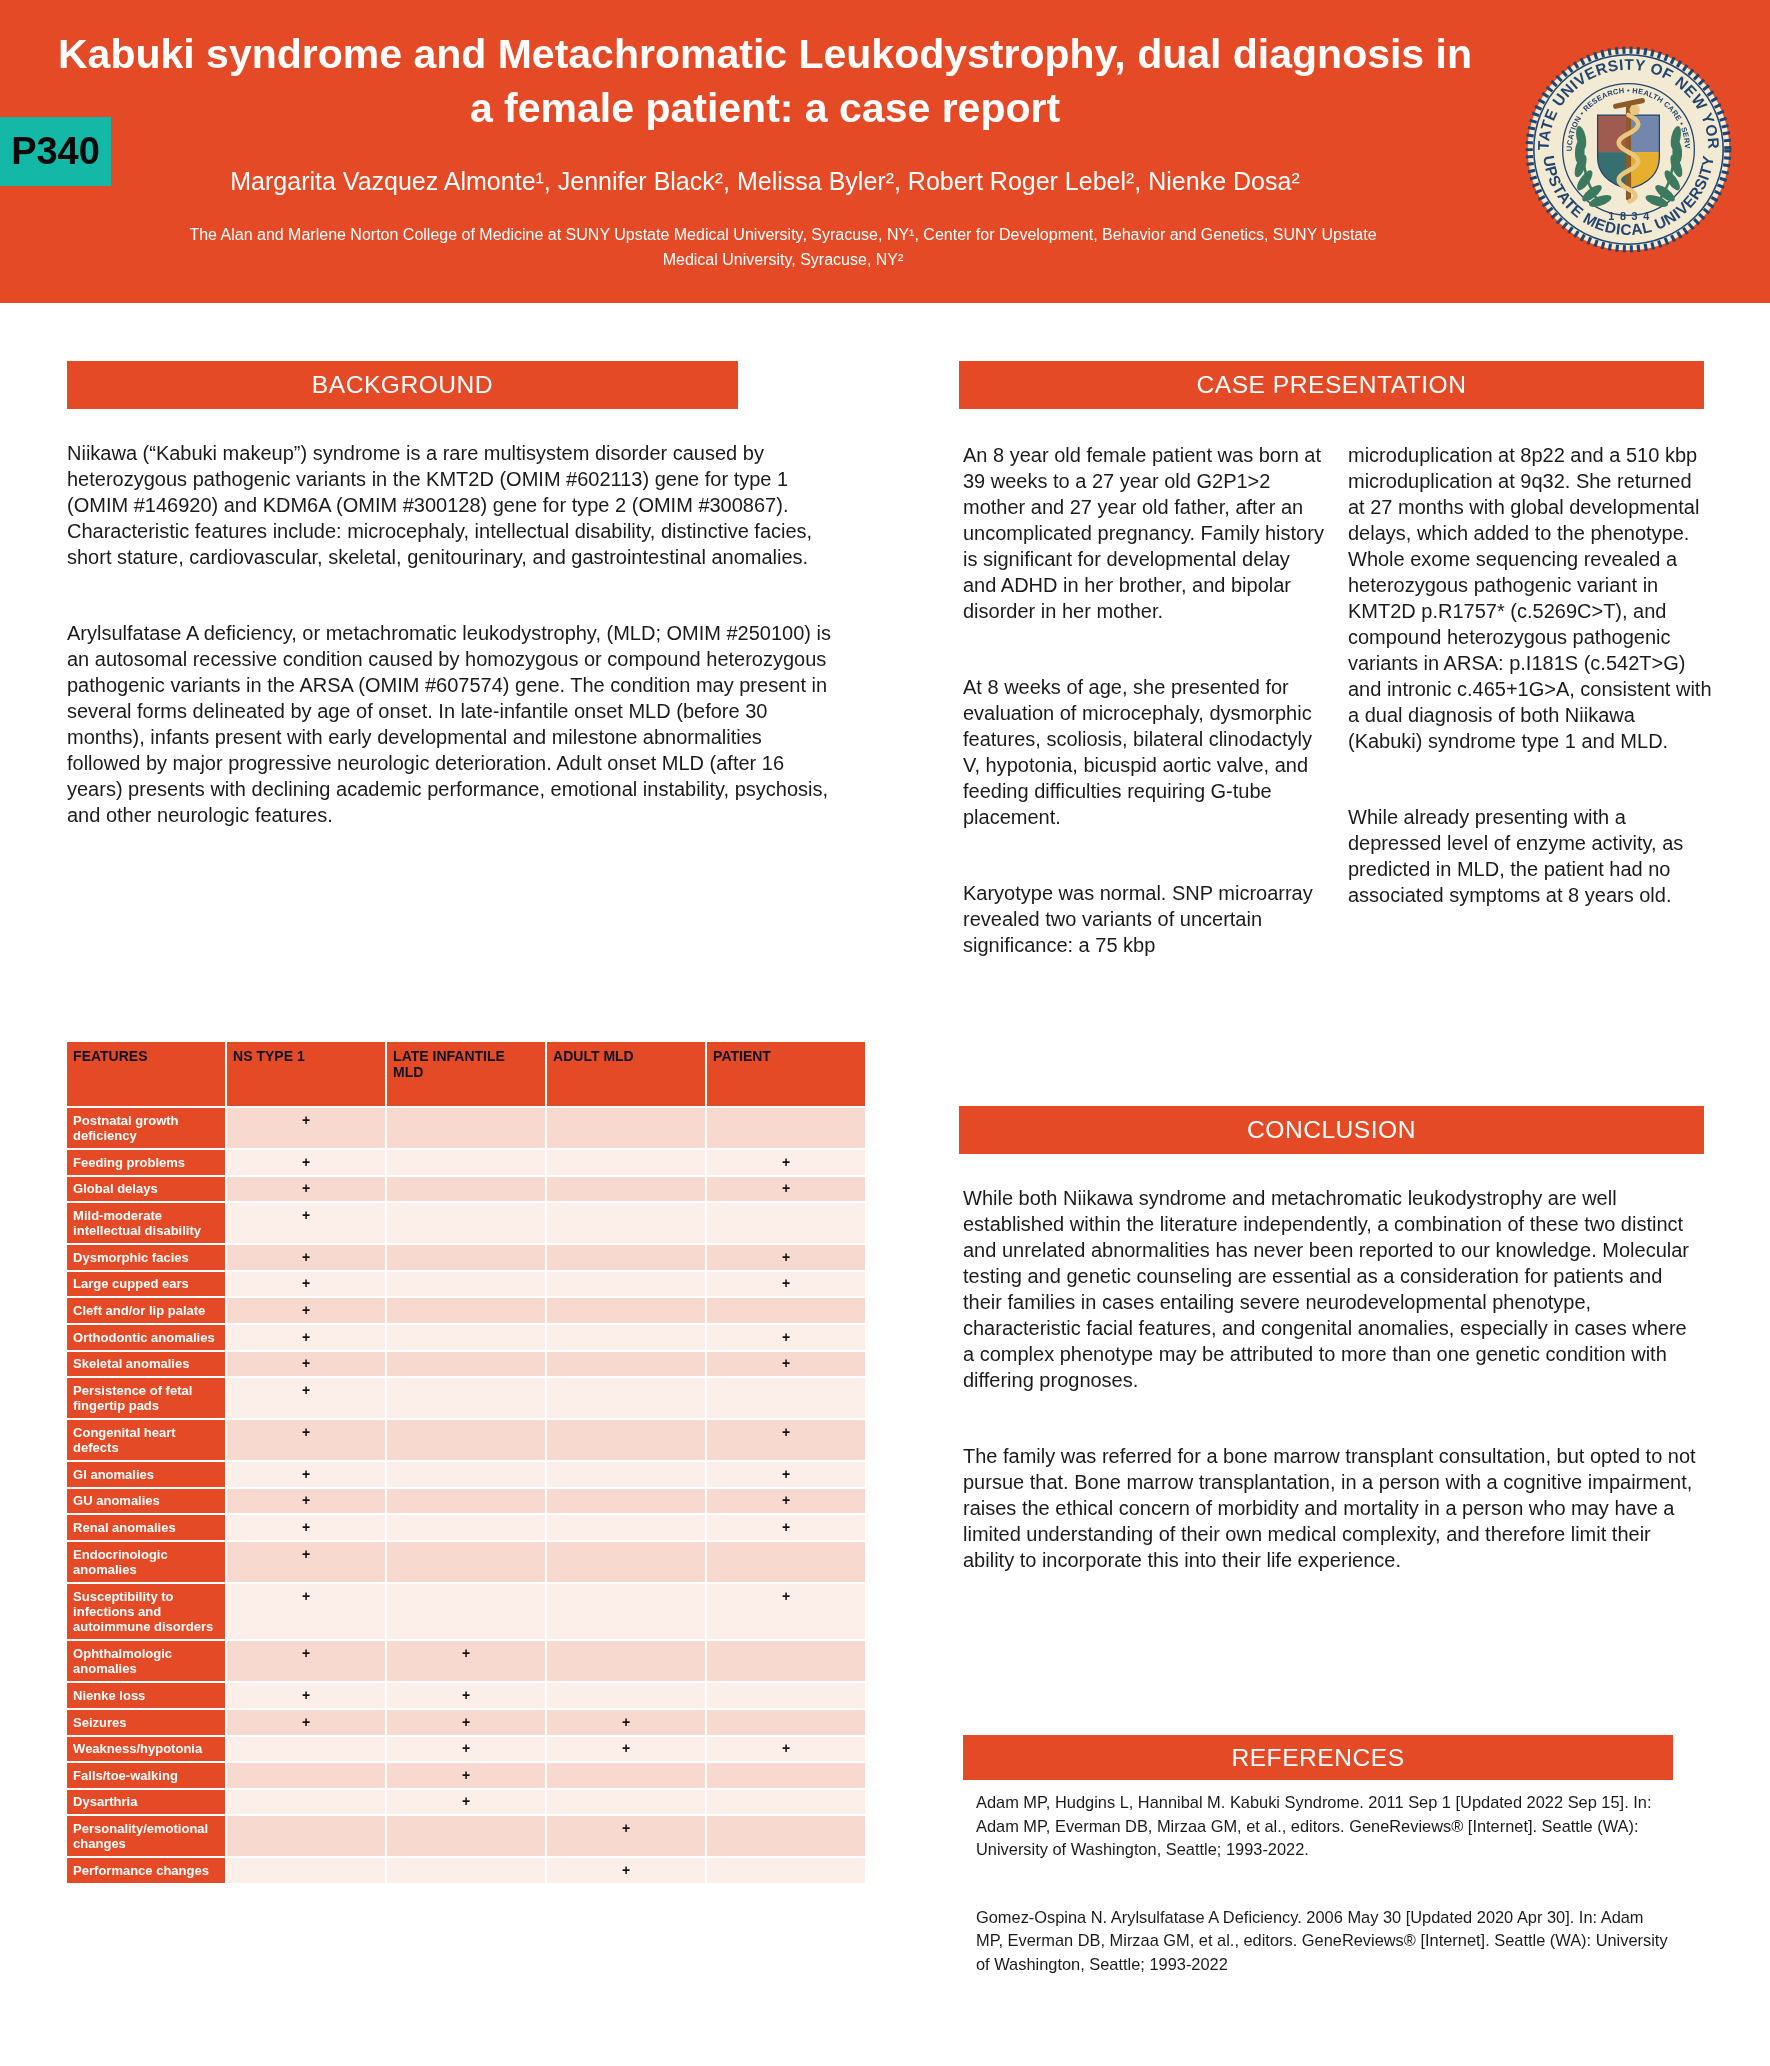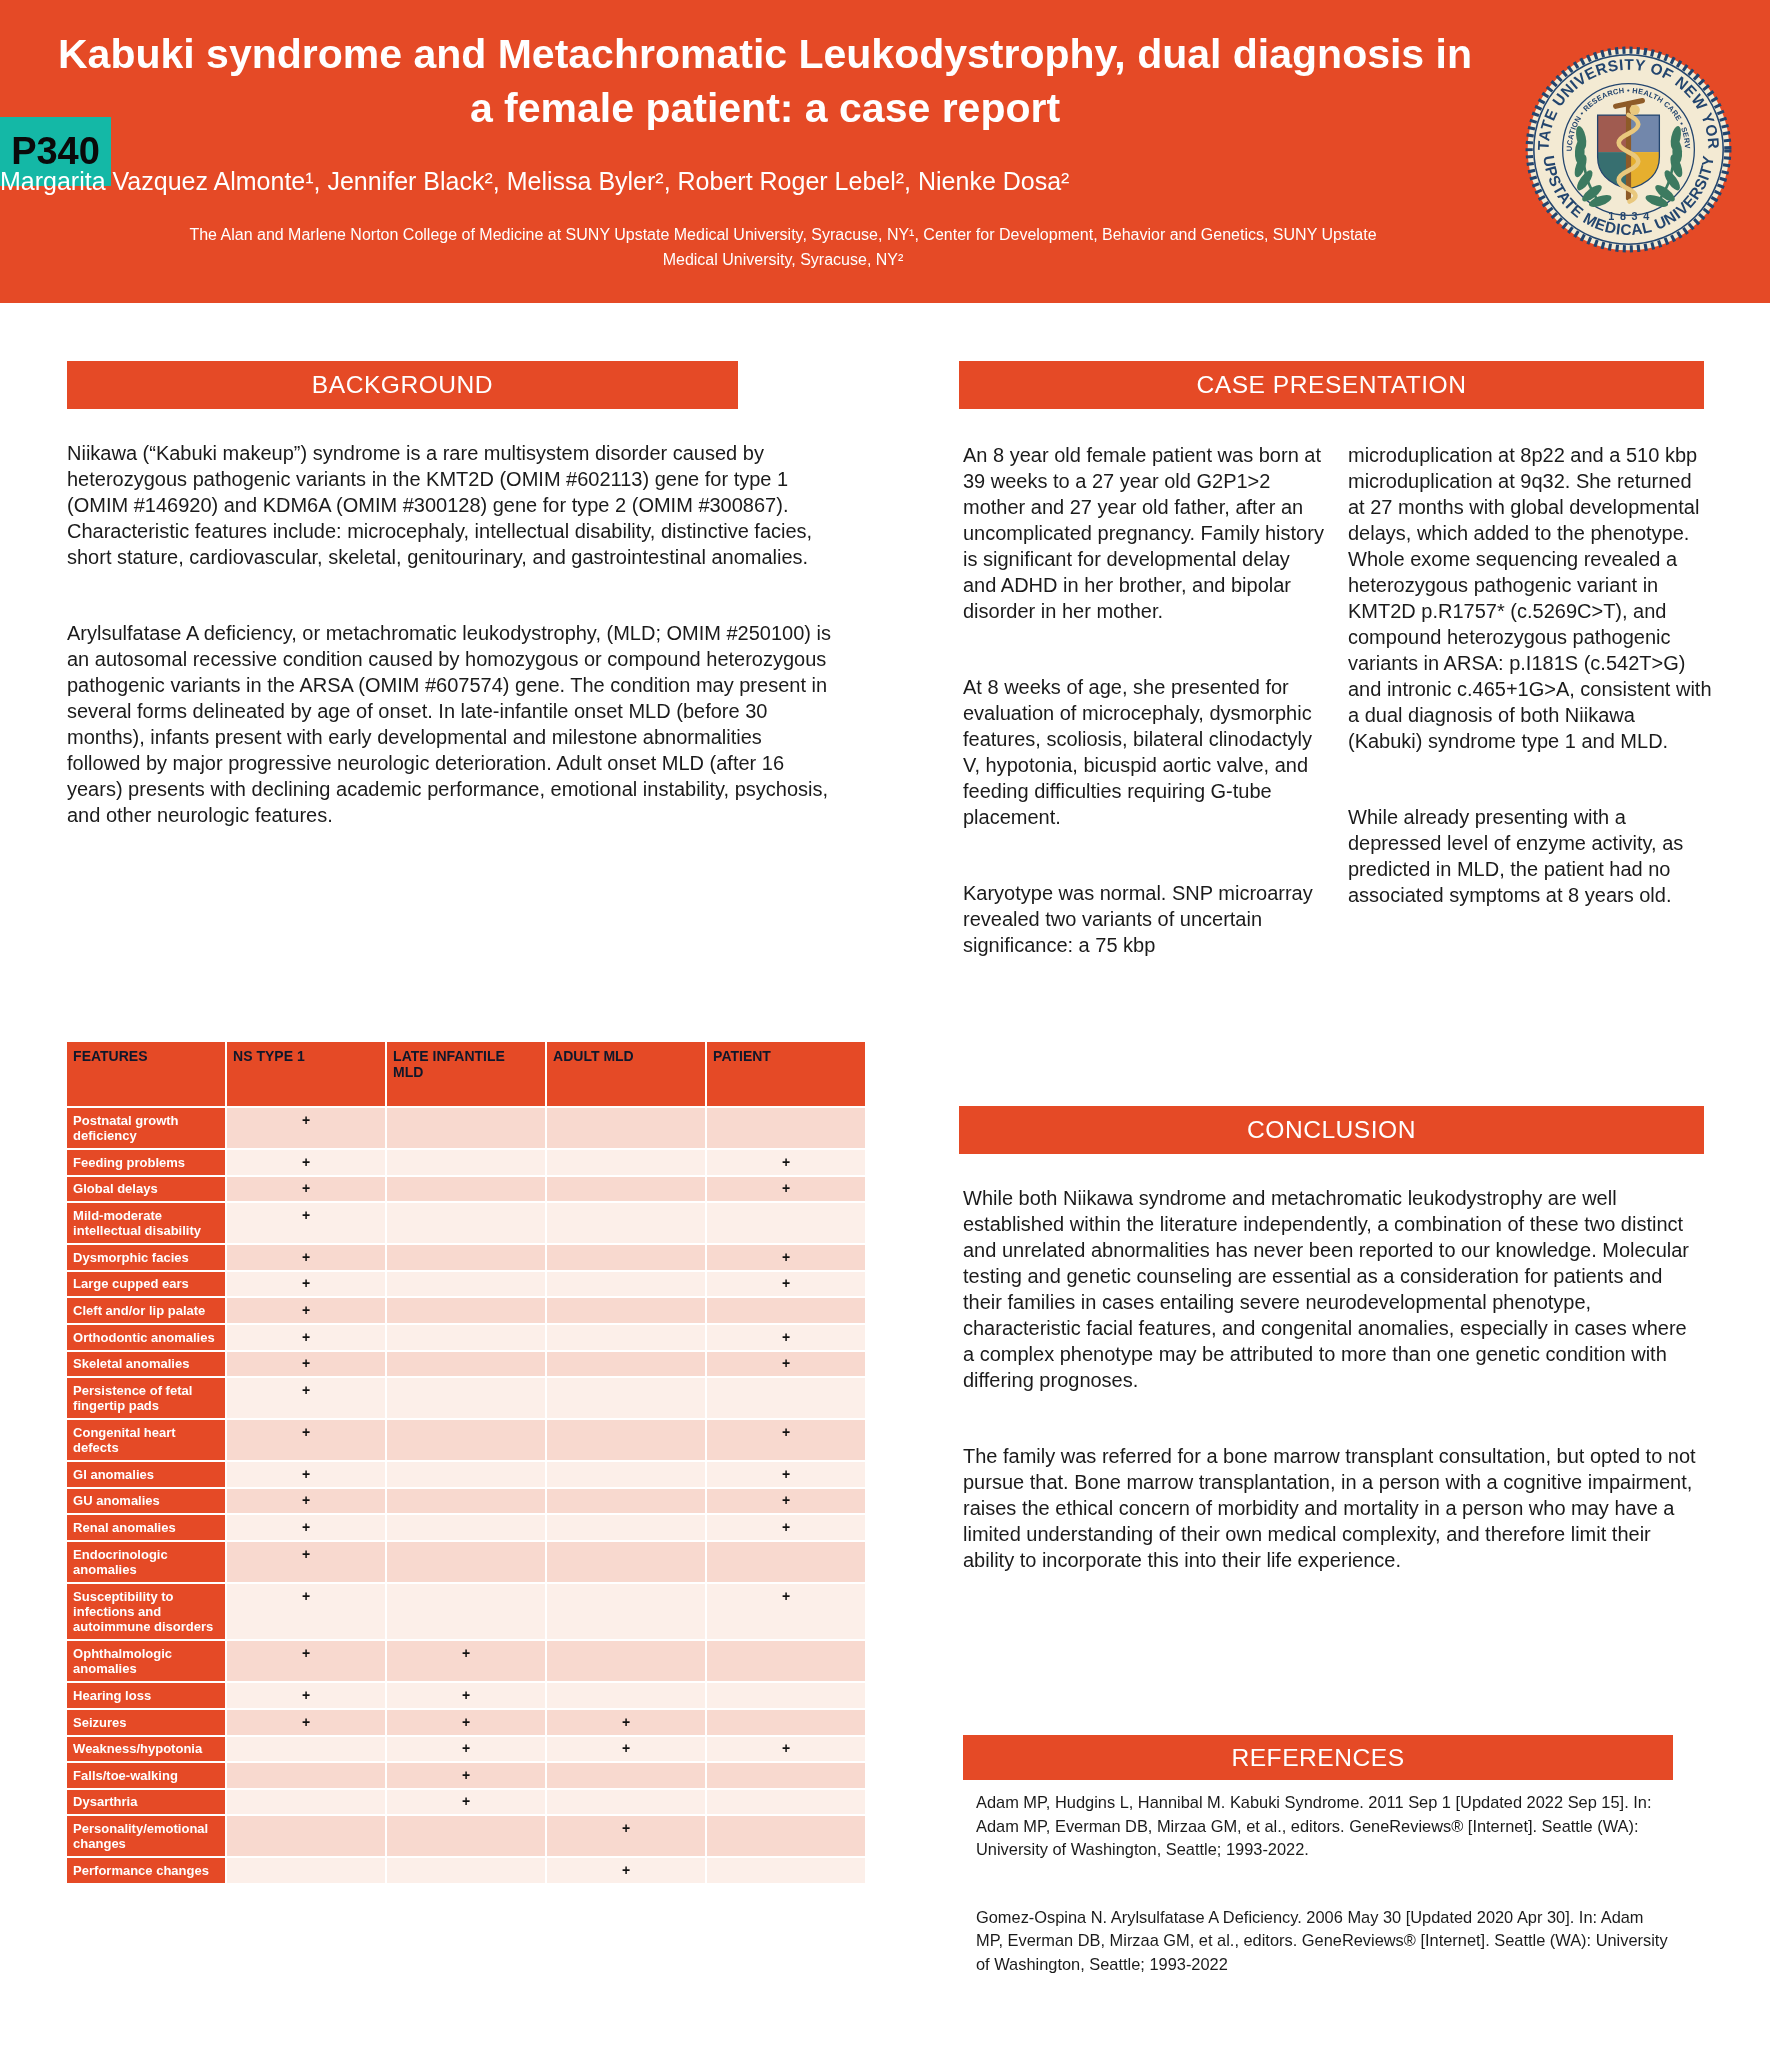--- a/index.html
+++ b/index.html
@@ -8,21 +8,21 @@
 
   
   .hdr { position:absolute; top:0; left:0; width:1771px; height:303px;
          background:var(--accent_orange,#E54A26); }
   .title { position:absolute; top:27px; left:0; width:1530px; text-align:center;
            color:#ffffff; font-weight:bold; font-size:41px; line-height:1.32; }
   .title span { display:block; }
   .p340 { position:absolute; top:117px; left:0; width:111px; height:69px;
           background:#14b8a6; color:#0a0a0a; font-size:38px; font-weight:bold;
           display:flex; align-items:center; justify-content:center; }
-  .authors { position:absolute; top:167px; left:0; width:1530px; 
+  .authors { position:absolute; top:167px; left:0; width:1530px; text-align:center;
              color:#ffffff; font-size:25px; }
   .affil { position:absolute; top:223px; left:163px; width:1240px; text-align:center;
            color:#ffffff; font-size:16px; line-height:1.55; }
   .seal { position:absolute; top:44px; left:1523px; width:211px; height:211px; }
 
   
   .banner { position:absolute; background:var(--accent_orange,#E54A26); color:#ffffff;
             display:flex; align-items:center; justify-content:center;
             font-weight:normal; font-size:24.6px; letter-spacing:0.5px; }
   .banner-background  { left:67px;  top:361px;  width:671px; height:48px; }
@@ -259,21 +259,21 @@
           <td class="val">+</td>
         </tr>
         <tr class="row-a">
           <td class="feat">Ophthalmologic anomalies</td>
           <td class="val">+</td>
           <td class="val">+</td>
           <td class="val"></td>
           <td class="val"></td>
         </tr>
         <tr class="row-b">
-          <td class="feat">Hearing loss</td>
+          <td class="feat">Nienke loss</td>
           <td class="val">+</td>
           <td class="val">+</td>
           <td class="val"></td>
           <td class="val"></td>
         </tr>
         <tr class="row-a">
           <td class="feat">Seizures</td>
           <td class="val">+</td>
           <td class="val">+</td>
           <td class="val">+</td>

